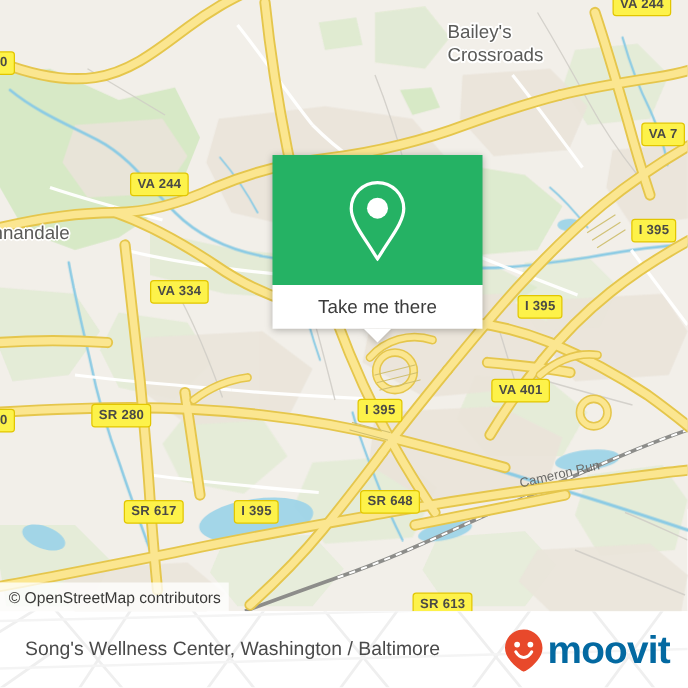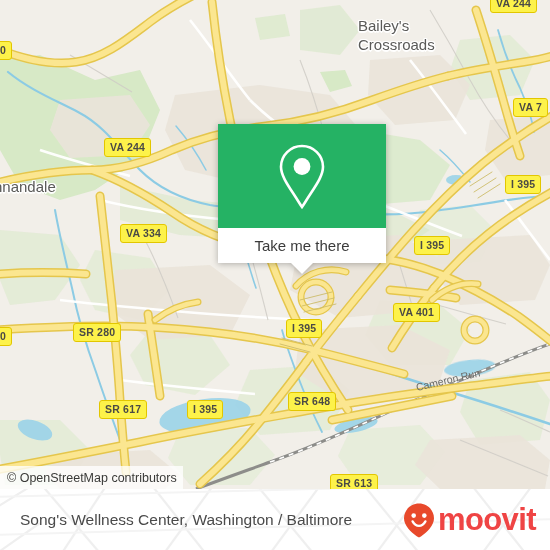--- a/index.html
+++ b/index.html
@@ -165,21 +165,21 @@
     font-family: "Liberation Sans", sans-serif;
     font-size: 15.5px;
     white-space: nowrap;
   }
   #logo {
     display: flex;
     align-items: center;
     gap: 2px;
   }
   #logo-wordmark {
-    color: #ef4444;
+    color: #0369a1;
     font-family: "Liberation Sans", sans-serif;
     font-weight: bold;
     font-size: 31px;
     letter-spacing: -0.6px;
     line-height: 31px;
   }
 </style>
 </head>
 <body>
 

